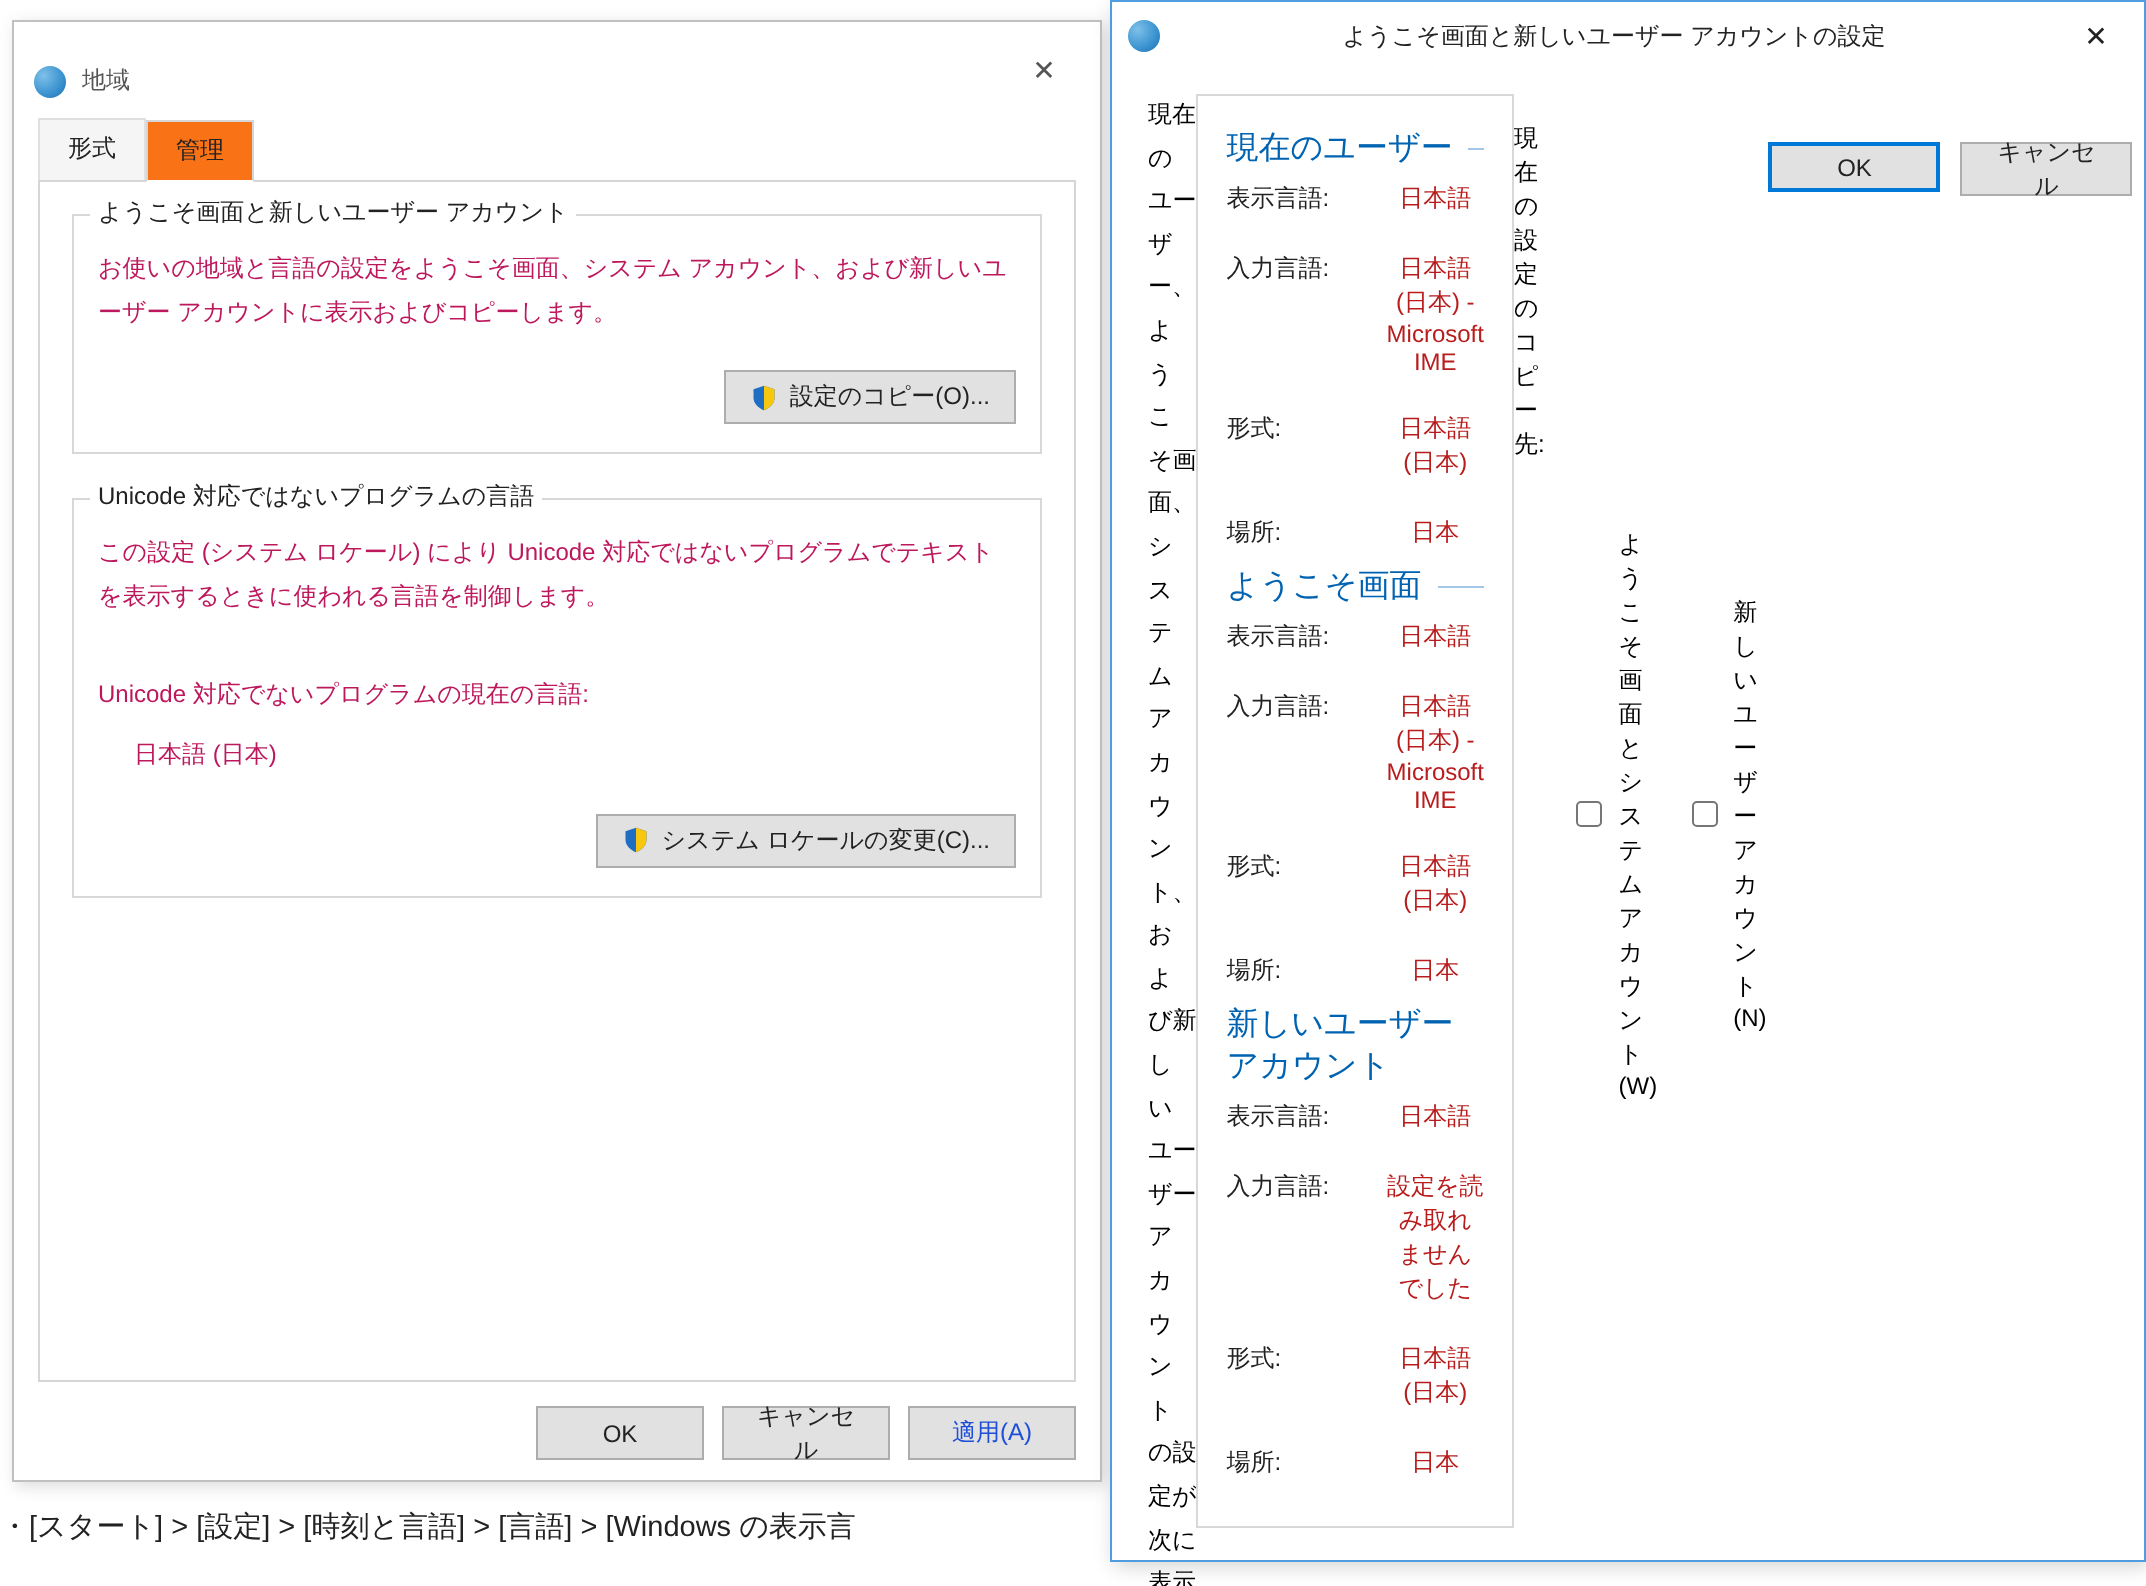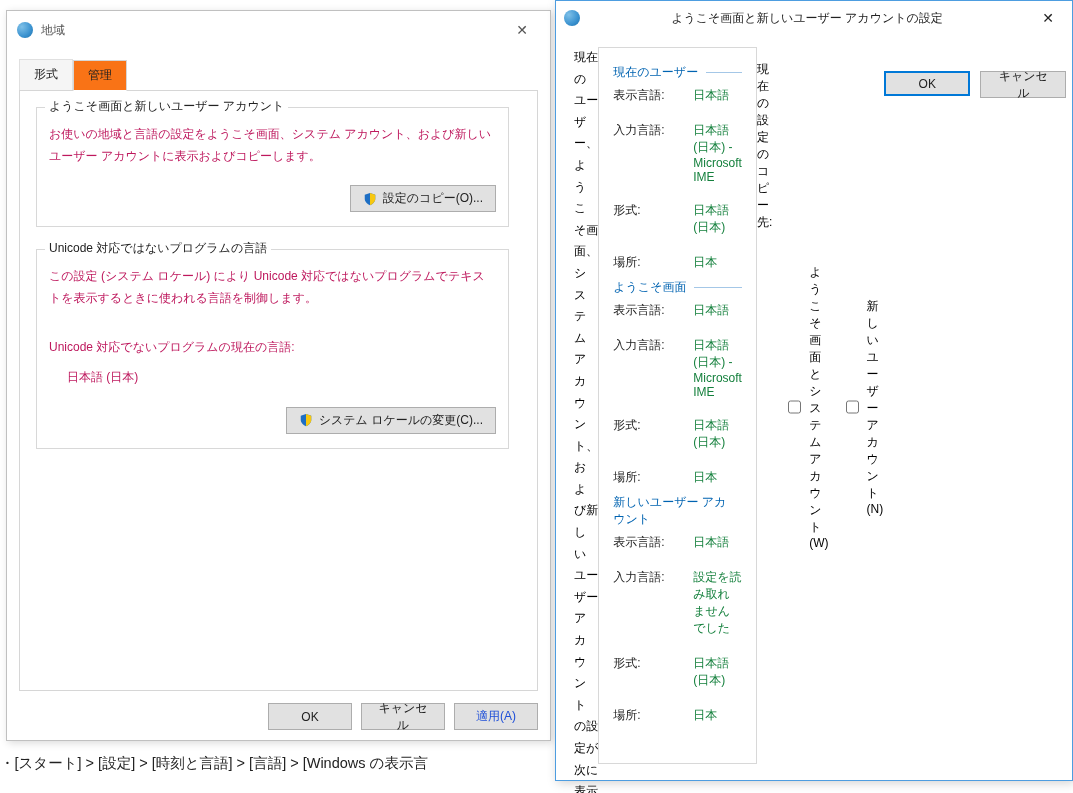--- a/index.html
+++ b/index.html
@@ -6,21 +6,21 @@
     body { width: 1073px; height: 793px; background: #fff; font-size: 12px; overflow: hidden; position: relative; }
 
     
     .dlg-left {
       position: absolute; left: 6px; top: 10px;
       width: 545px; height: 731px;
       background: #fff; border: 1px solid #c0c0c0;
       box-shadow: 2px 2px 8px rgba(0,0,0,0.15);
     }
     .titlebar-l {
-      height: 38px; display: flex; align-items: center;
+      height: 38px; display: flex; align-items: flex-end;
       padding: 0 6px 0 10px;
     }
     .globe-icon {
       width: 16px; height: 16px; border-radius: 50%;
       background: radial-gradient(circle at 30% 30%, #7ec0e8 0%, #3a92d0 60%, #1e6fa8 100%);
       margin-right: 8px; position: relative;
     }
     .title-text { color: #555; font-size: 12px; flex: 1; }
     .close-btn { width: 44px; height: 28px; display:flex; align-items:center; justify-content:center; font-family: Arial; font-size: 14px; color: #555; }
 
@@ -28,21 +28,21 @@
 
     .tabs { display: flex; border-bottom: 1px solid #d6d6d6; margin-top: 10px; }
     .tab {
       padding: 6px 14px 6px 14px; font-size: 12px;
       border: 1px solid #d6d6d6; border-bottom: none; margin-right: 0;
       background: #fff; position: relative; top: 1px; color:#222;
     }
     .tab.inactive { background: #f5f5f5; border-top:1px solid #e0e0e0; border-left:1px solid #e0e0e0; border-right:1px solid #e0e0e0; top:0; }
     .tab.active { background: #f97316; border-bottom: 1px solid #fff; }
 
-    .tab-body { border: 1px solid #d6d6d6; border-top:none; min-height: 600px; padding: 16px 28px 12px 16px; background:#fff; }
+    .tab-body { border: 1px solid #d6d6d6; border-top:none; min-height: 600px; padding: 16px 16px 12px 16px; background:#fff; }
 
     .group {
       border: 1px solid #d8d8d8;
       padding: 16px 12px 14px 12px; margin-bottom: 22px; position: relative;
     }
     .group-legend {
       position: absolute; top: -10px; left: 8px; background: #fff; padding: 0 4px;
       font-size: 12px; color: #222;
     }
     .group p { font-size: 12px; line-height: 1.8; color: #be185d; margin-bottom: 4px;}
@@ -85,29 +85,29 @@
     }
     .titlebar-r .title-text { color: #222; font-size: 12px; }
     .close-r { width: 44px; height: 28px; display:flex; align-items:center; justify-content:center; font-size: 14px; color:#222; font-family:Arial;}
 
     .client-r { padding: 12px 18px 16px 18px; display:flex; height: calc(100% - 34px); }
     .intro { font-size: 12px; line-height: 1.8; margin-bottom: 8px; }
 
     .info-box { border: 1px solid #d8d8d8; padding: 8px 14px 14px 14px; }
 
     .section-hdr {
-      color: #0063b1; font-size: 12px; margin-top: 8px; margin-bottom: 6px;
+      color: #0063b1; font-size: 16px; margin-top: 8px; margin-bottom: 6px;
       display: flex; align-items: center;
     }
     .section-hdr::after {
       content: ""; flex: 1; height: 1px; background: #a4c7e7; margin-left: 8px;
     }
     .kv { display: grid; grid-template-columns: 80px 1fr; row-gap: 18px; font-size: 12px; }
     .kv .k { color: #222; }
-    .kv .v { color: #15803d; }
+    .kv .v { color: #b91c1c; text-align: center; }
 
     .spacer { flex: 1; }
 
     .copy-dest { font-size: 12px; margin-top: 14px; margin-bottom: 8px; }
     .check-row { display:flex; align-items:center; font-size:12px; margin: 8px 0 6px 16px; }
     .check-row input { width:14px; height:14px; margin-right:8px; }
 
     .dlg-right-footer { display:flex; justify-content:flex-end; gap:10px; margin-top: 24px; }
     .dlg-right-footer .win-btn { width: 86px; min-width:86px; }
     .win-btn.default { border: 2px solid #0078d7; background:#e1e1e1; height:25px; }

